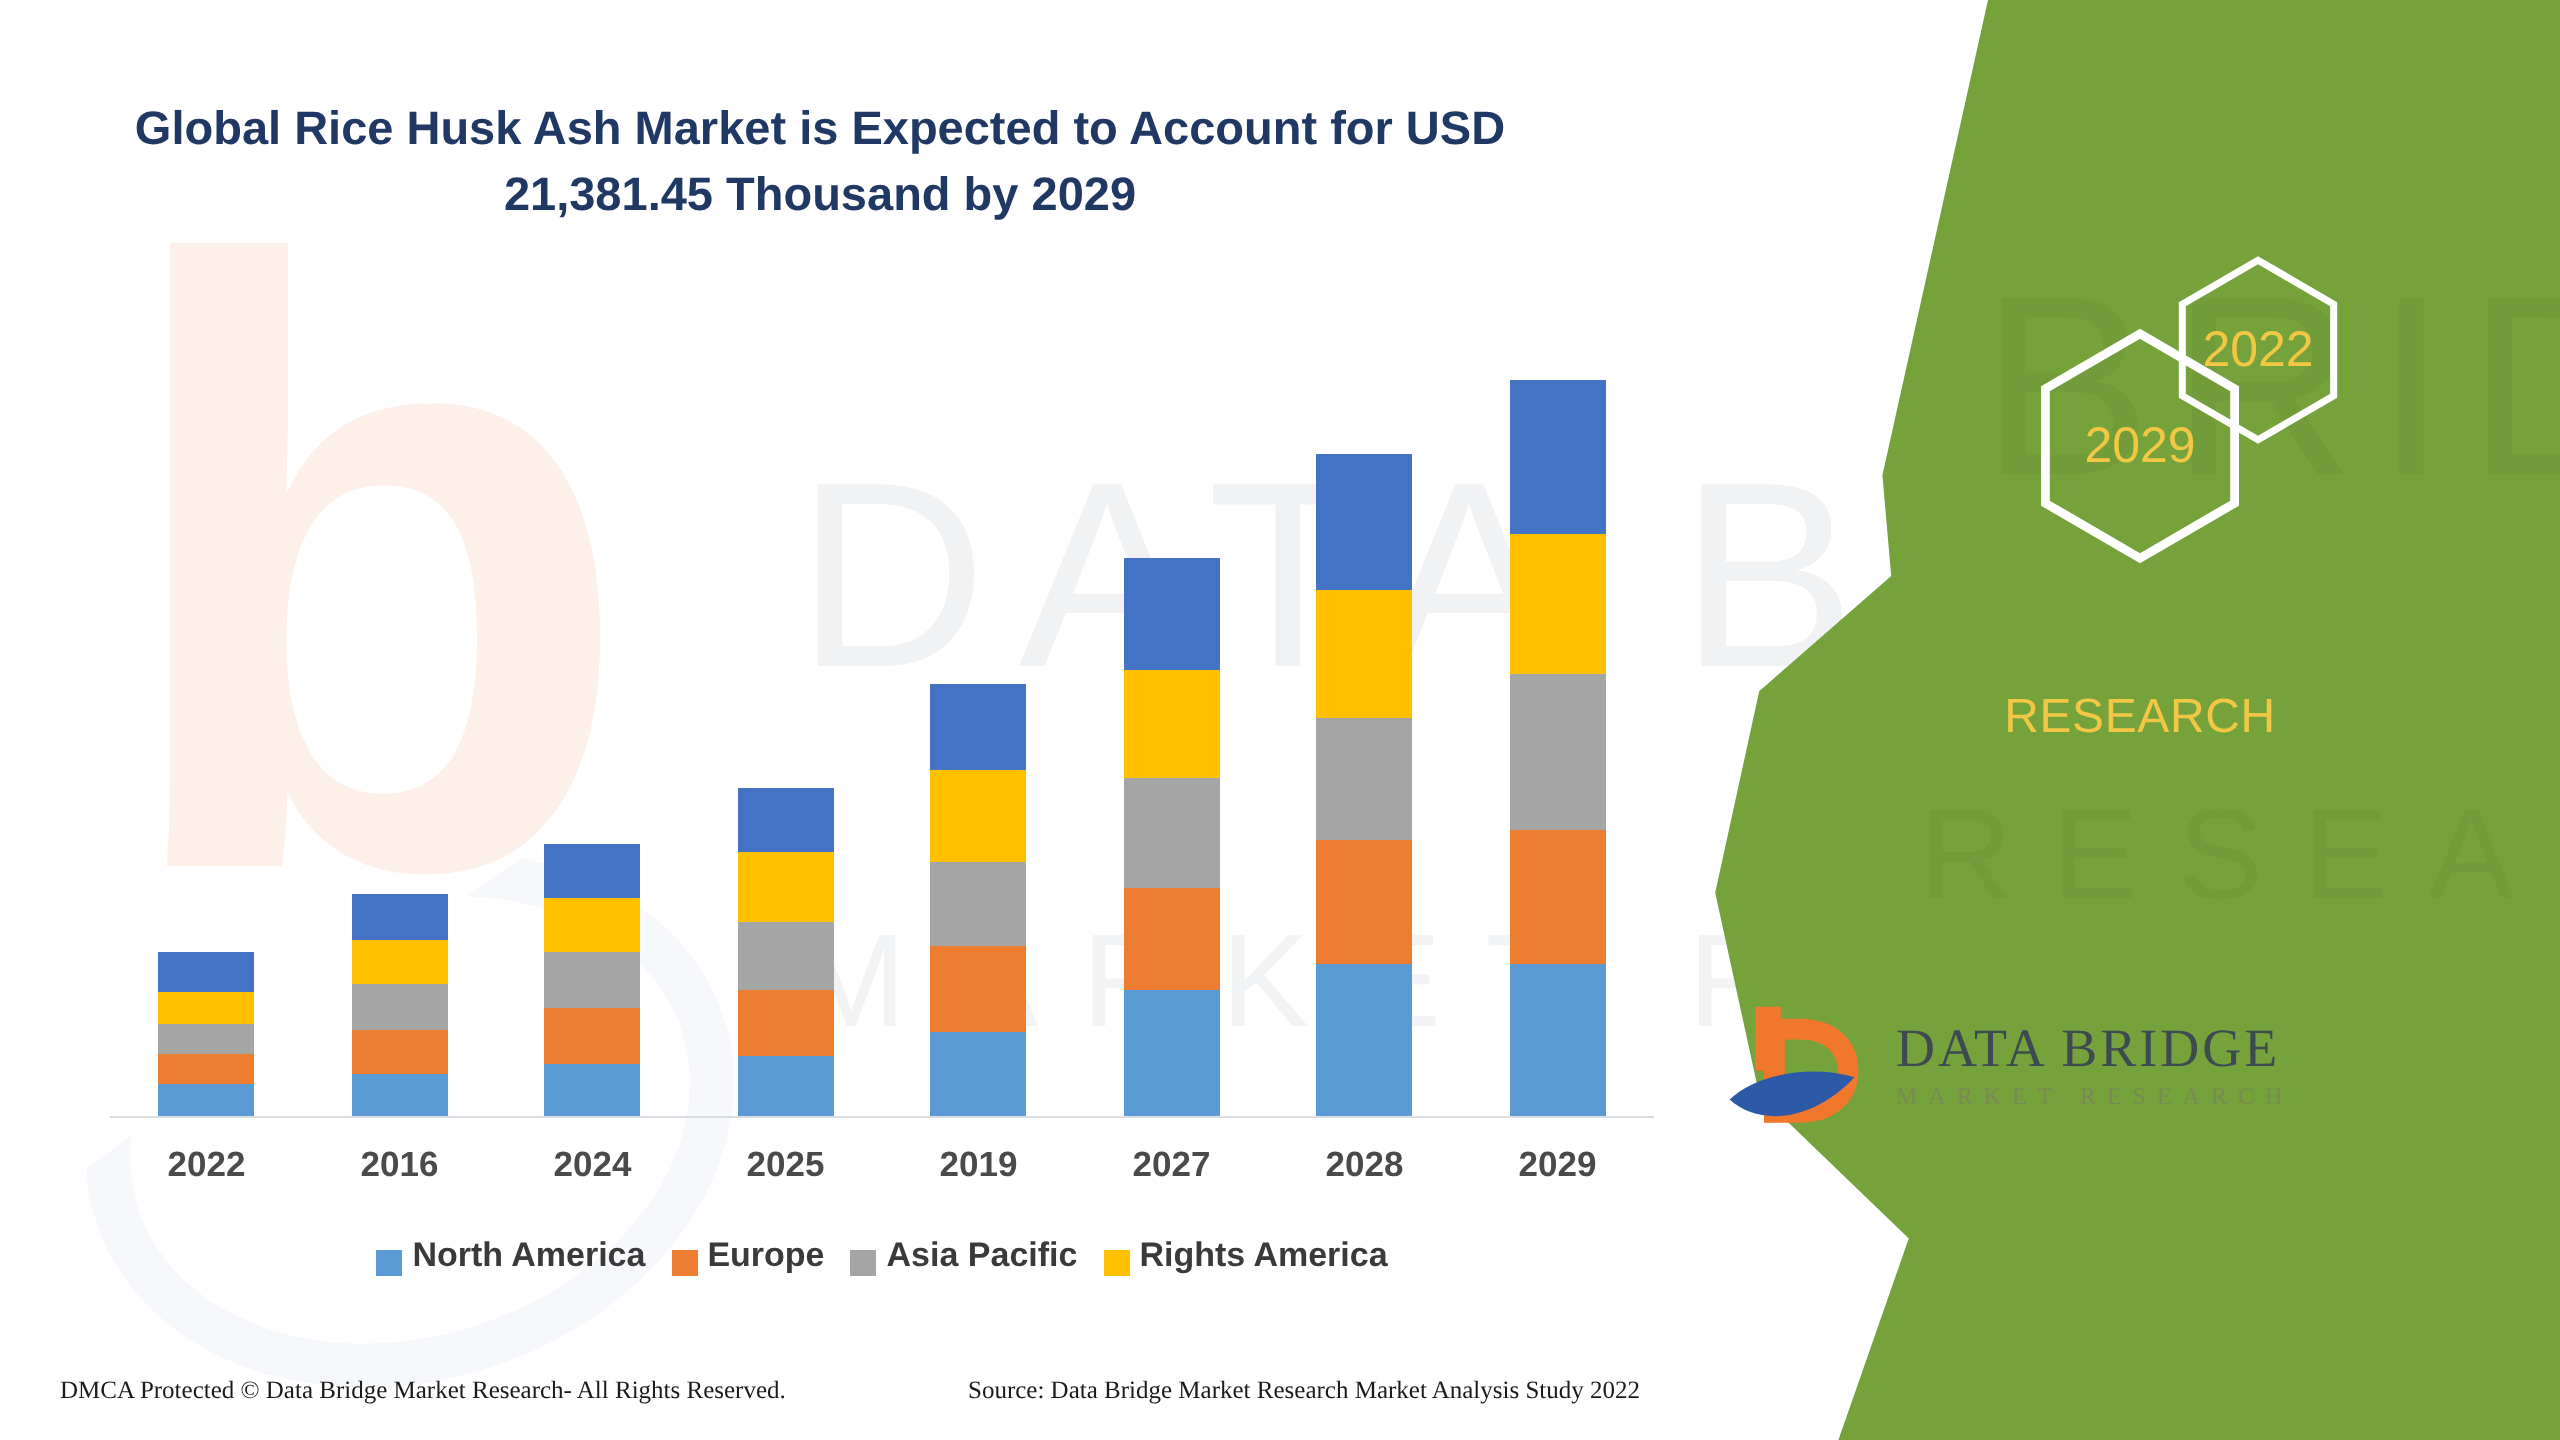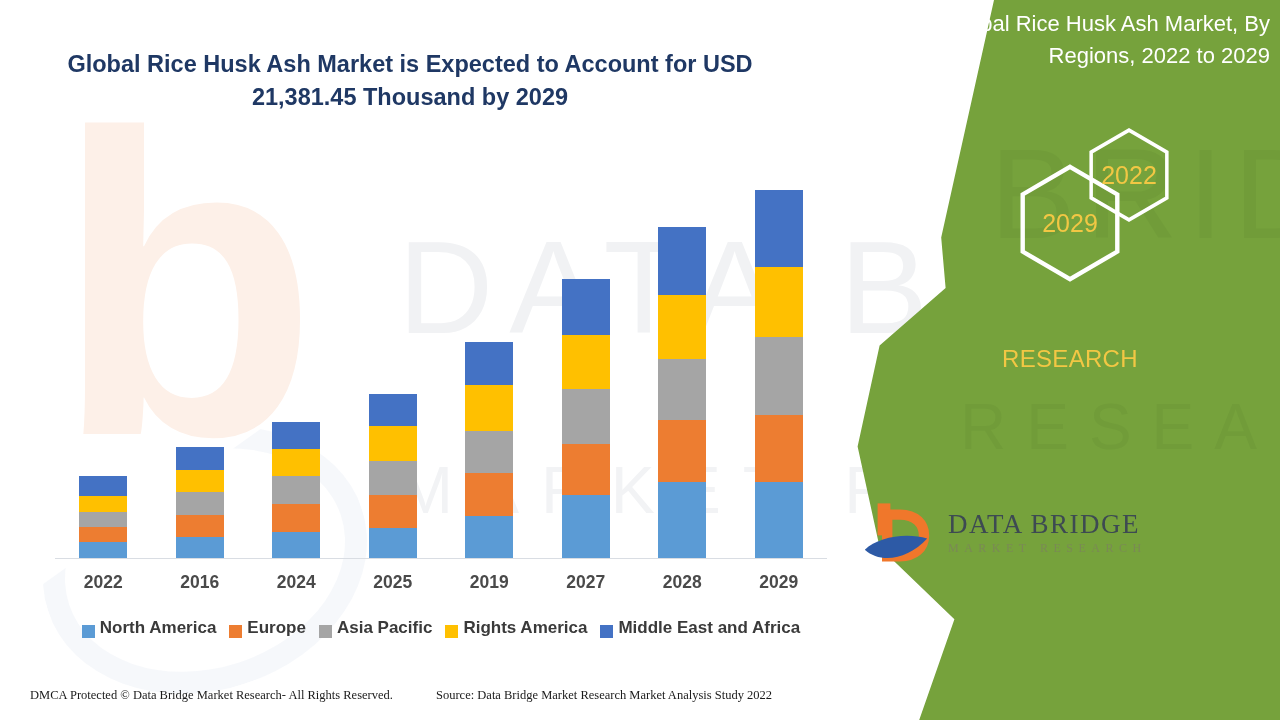--- a/index.html
+++ b/index.html
@@ -74,21 +74,21 @@
   .legend-swatch { width:13px; height:13px; display:block; }
   .legend-label { font-size:17px; font-weight:700; color:#3a3a3a; white-space:nowrap; }
 
   
   .footer-left, .footer-right {
     position:absolute; top:688px;
     font-family:"Liberation Serif", serif;
     font-size:12.5px; color:#1a1a1a; white-space:nowrap;
   }
   .footer-left  { left:30px; }
-  .footer-right { left:436px; }
+  .footer-right { left:484px; }
 
   
   .green-panel {
     position:absolute; right:0; top:0; width:440px; height:720px;
     overflow:hidden;
   }
   .green-shape {
     position:absolute; inset:0;
     background:#76a23c;
     clip-path: polygon(
@@ -258,35 +258,30 @@
         <span class="legend-label">Europe</span>
       </div>
       <div class="legend-item">
         <span class="legend-swatch" style="background: rgb(165, 165, 165);"></span>
         <span class="legend-label">Asia Pacific</span>
       </div>
       <div class="legend-item">
         <span class="legend-swatch" style="background: rgb(255, 192, 0);"></span>
         <span class="legend-label">Rights America</span>
       </div>
-      <div class="legend-item">
-        <span class="legend-swatch" style="background: rgb(68, 114, 196);"></span>
-        <span class="legend-label">Middle East and Africa</span>
-      </div>
     </div>
 
   <div class="footer-left">DMCA Protected © Data Bridge Market Research- All Rights Reserved.</div>
   <div class="footer-right">Source: Data Bridge Market Research Market Analysis Study 2022</div>
 
   <div class="green-panel">
     <div class="green-shape"></div>
     <div class="green-wm gwm1">BRIDGE</div>
     <div class="green-wm gwm2">RESEARCH</div>
 
-    <div class="panel-title">Global Rice Husk Ash Market, By Regions, 2022 to 2029</div>
 
     <div class="hex-wrap">
       <div class="hex hex-2029">
         <svg viewBox="0 0 100 110" width="100%" height="100%">
           <polygon points="50,4 93,29 93,81 50,106 7,81 7,29" fill="none" stroke="#ffffff" stroke-width="4"></polygon>
         </svg>
         <div class="hex-label">2029</div>
       </div>
       <div class="hex hex-2022">
         <svg viewBox="0 0 100 110" width="100%" height="100%">

